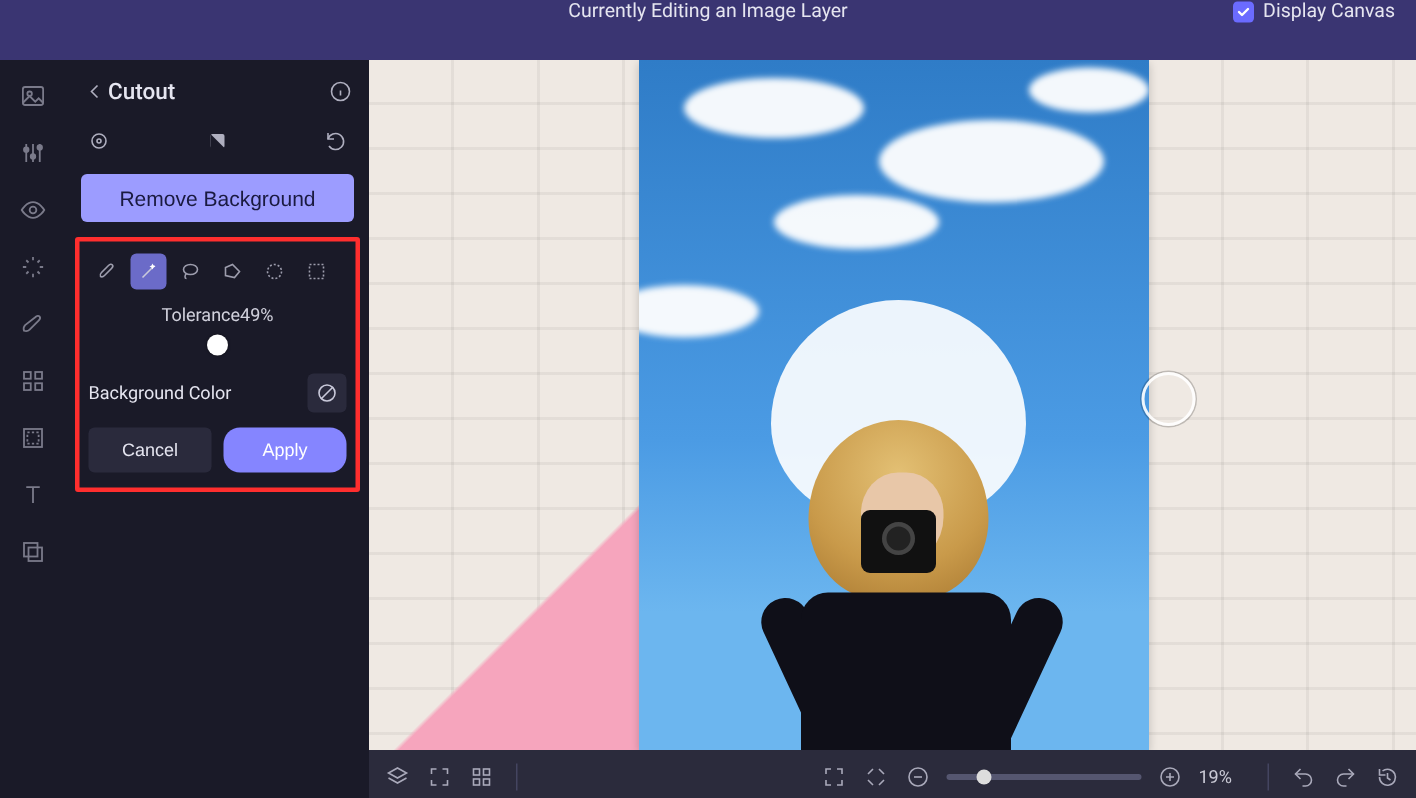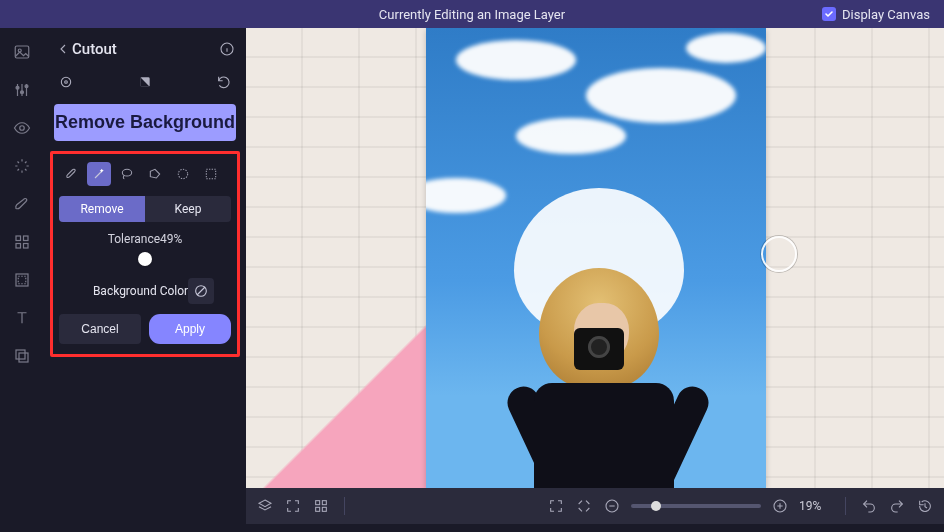--- a/index.html
+++ b/index.html
@@ -1,56 +1,56 @@
 <!DOCTYPE html>
 <html><head>
 <meta charset="utf-8">
 <style>
   * { box-sizing: border-box; margin: 0; padding: 0; }
   html, body { width: 944px; height: 532px; overflow: hidden; font-family: -apple-system, BlinkMacSystemFont, "Segoe UI", Roboto, sans-serif; background: #1a1a28; color: #e5e5f0; font-size: 13px; }
   
-  .top-bar { height: 28px; background: #3a3572; display: flex; align-items: center; justify-content: center; position: relative; }
+  .top-bar { height: 40px; background: #3a3572; display: flex; align-items: flex-start; justify-content: center; position: relative; }
   .top-bar-title { color: #e5e5f0; font-size: 13px; }
   .display-canvas-check { position: absolute; right: 14px; display: flex; align-items: center; gap: 6px; cursor: pointer; }
   .display-canvas-check .box { width: 14px; height: 14px; background: #6b6bff; border-radius: 3px; display:flex; align-items:center; justify-content:center; }
   
   .app-body { display: flex; height: 496px; }
   
   .left-rail { width: 44px; background: #1a1a28; display: flex; flex-direction: column; align-items: center; padding-top: 14px; gap: 18px; }
   .rail-icon { width: 20px; height: 20px; opacity: 0.55; display:flex; align-items:center; justify-content:center; cursor:pointer; }
   
   .side-panel { width: 202px; background: #1a1a28; padding: 12px 10px; display:flex; flex-direction:column; gap:10px; overflow:auto; }
   .panel-header { display:flex; align-items:center; margin-bottom:2px; }
   .panel-title { font-size:15px; font-weight:500; flex:1; }
   .back-btn, .info-btn { width:18px; height:18px; opacity:.85; cursor:pointer; display:flex; align-items:center; justify-content:center; }
   
   .sub-tool-row { display:flex; gap:8px; align-items:center; }
   .sub-tool-btn { width:24px; height:24px; display:flex; align-items:center; justify-content:center; opacity:.85; cursor:pointer; border-radius:4px; }
   .spacer { flex:1; }
   
-  .primary-btn { background:#9c9cff; color:#1a1a40; border:none; border-radius:4px; padding:8px 0; font-size:18px; cursor:pointer; width:100%;font-weight:bold; }
+  .primary-btn { background:#9c9cff; color:#1a1a40; border:none; border-radius:4px; padding:8px 0; font-size:14px; cursor:pointer; width:100%; }
   
   .highlighted-region { border:3px solid #ff2e2e; padding:8px 6px 10px; margin:0 -4px; border-radius:2px; display:flex; flex-direction:column; gap:10px; }
   
   .sel-tools-row { display:flex; gap:4px; }
   .sel-tool { width:24px; height:24px; display:flex; align-items:center; justify-content:center; opacity:.75; cursor:pointer; border-radius:4px; }
   .sel-tool.active { background:#6b6bc8; opacity:1; }
   
   .mode-toggle { display:flex; border-radius:4px; overflow:hidden; background:#2a2a3c; }
   .mode-btn { flex:1; text-align:center; padding:6px 0; font-size:12px; cursor:pointer; }
   .mode-btn.active { background:#6b6bc8; color:#fff; }
   
   .slider-group { display:flex; flex-direction:column; gap:4px;align-items:center; }
   .slider-label-row { display:flex; justify-content:space-between; font-size:12px; opacity:.9; }
   .slider-track { position:relative; height:18px; display:flex; align-items:center; }
   .slider-rail { height:4px; background:#444560; width:100%; border-radius:2px; position:relative; }
   .slider-fill { position:absolute; left:0; top:0; height:100%; background:#d8d8e8; border-radius:2px; }
   .slider-thumb { position:absolute; top:50%; transform:translate(-50%,-50%); width:14px; height:14px; border-radius:50%; background:#fff; box-shadow:0 0 2px rgba(0,0,0,.5); }
   
-  .bg-color-row { display:flex; justify-content:center; align-items:center; font-size:12px;margin-left:17px; }
+  .bg-color-row { display:flex; justify-content:space-between; align-items:center; font-size:12px; }
   .swatch-btn { width:26px; height:26px; border-radius:4px; background:#2a2a3c; display:flex; align-items:center; justify-content:center; cursor:pointer; }
   
   .action-row { display:flex; gap:8px; }
   .btn-cancel { flex:1; background:#2a2a3c; color:#e5e5f0; border:none; border-radius:4px; padding:8px 0; font-size:12px; cursor:pointer; }
   .btn-apply { flex:1; background:#8585ff; color:#fff; border:none; border-radius:11px; padding:8px 0; font-size:12px; cursor:pointer; }
   
   .canvas-area { flex:1; display:flex; flex-direction:column; background:#1a1a28; }
   .canvas-viewport { flex:1; position:relative; overflow:hidden; background:#e8e3df; }
   
   
@@ -237,24 +237,20 @@
               <circle cx="12" cy="12" r="7" stroke-dasharray="2 2"></circle>
             </svg>
           </div>
         <div class="sel-tool">
             <svg width="16" height="16" viewBox="0 0 24 24" class="stroke-icon">
               <rect x="5" y="5" width="14" height="14" stroke-dasharray="2 2"></rect>
             </svg>
           </div>
       </div>
 
-      <div class="mode-toggle">
-        <div class="mode-btn active">Remove</div>
-        <div class="mode-btn">Keep</div>
-      </div>
 
       <div class="slider-group">
         <div class="slider-label-row">
           <span>Tolerance</span>
           <span>49%</span>
         </div>
         <div class="slider-track">
           <div class="slider-rail">
               <div class="slider-fill" style="width:25%"></div>
             </div>

